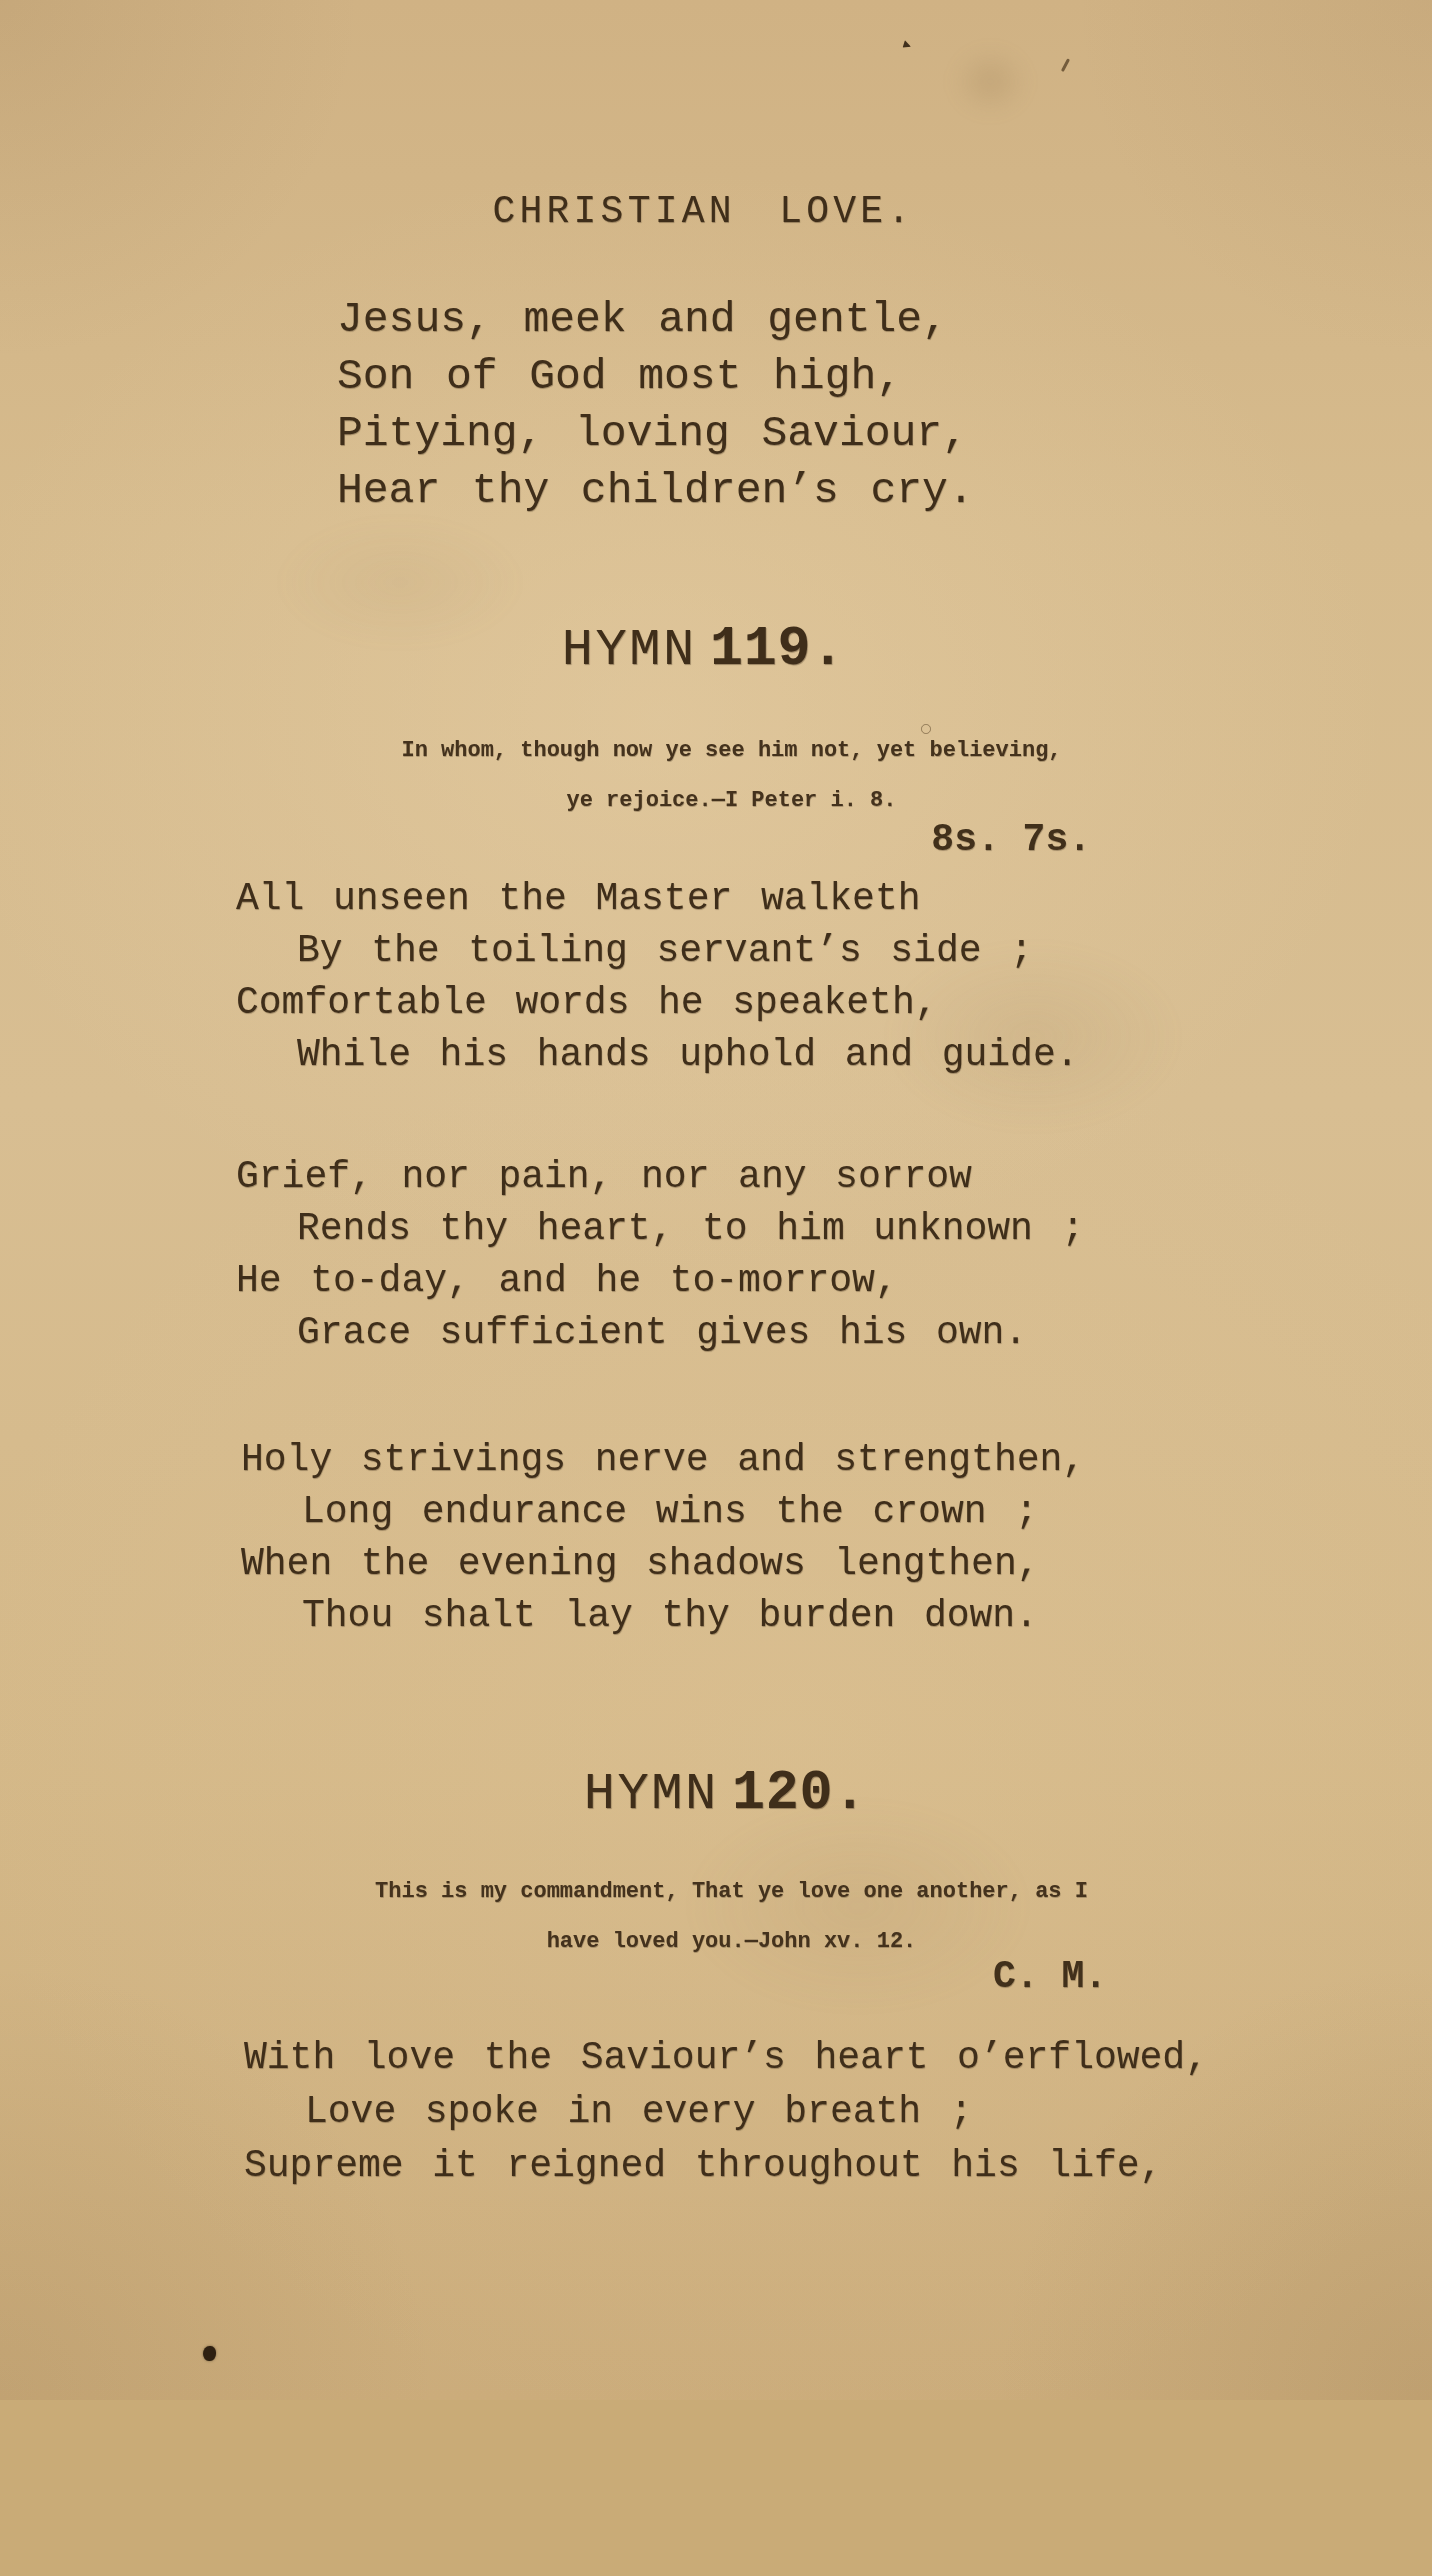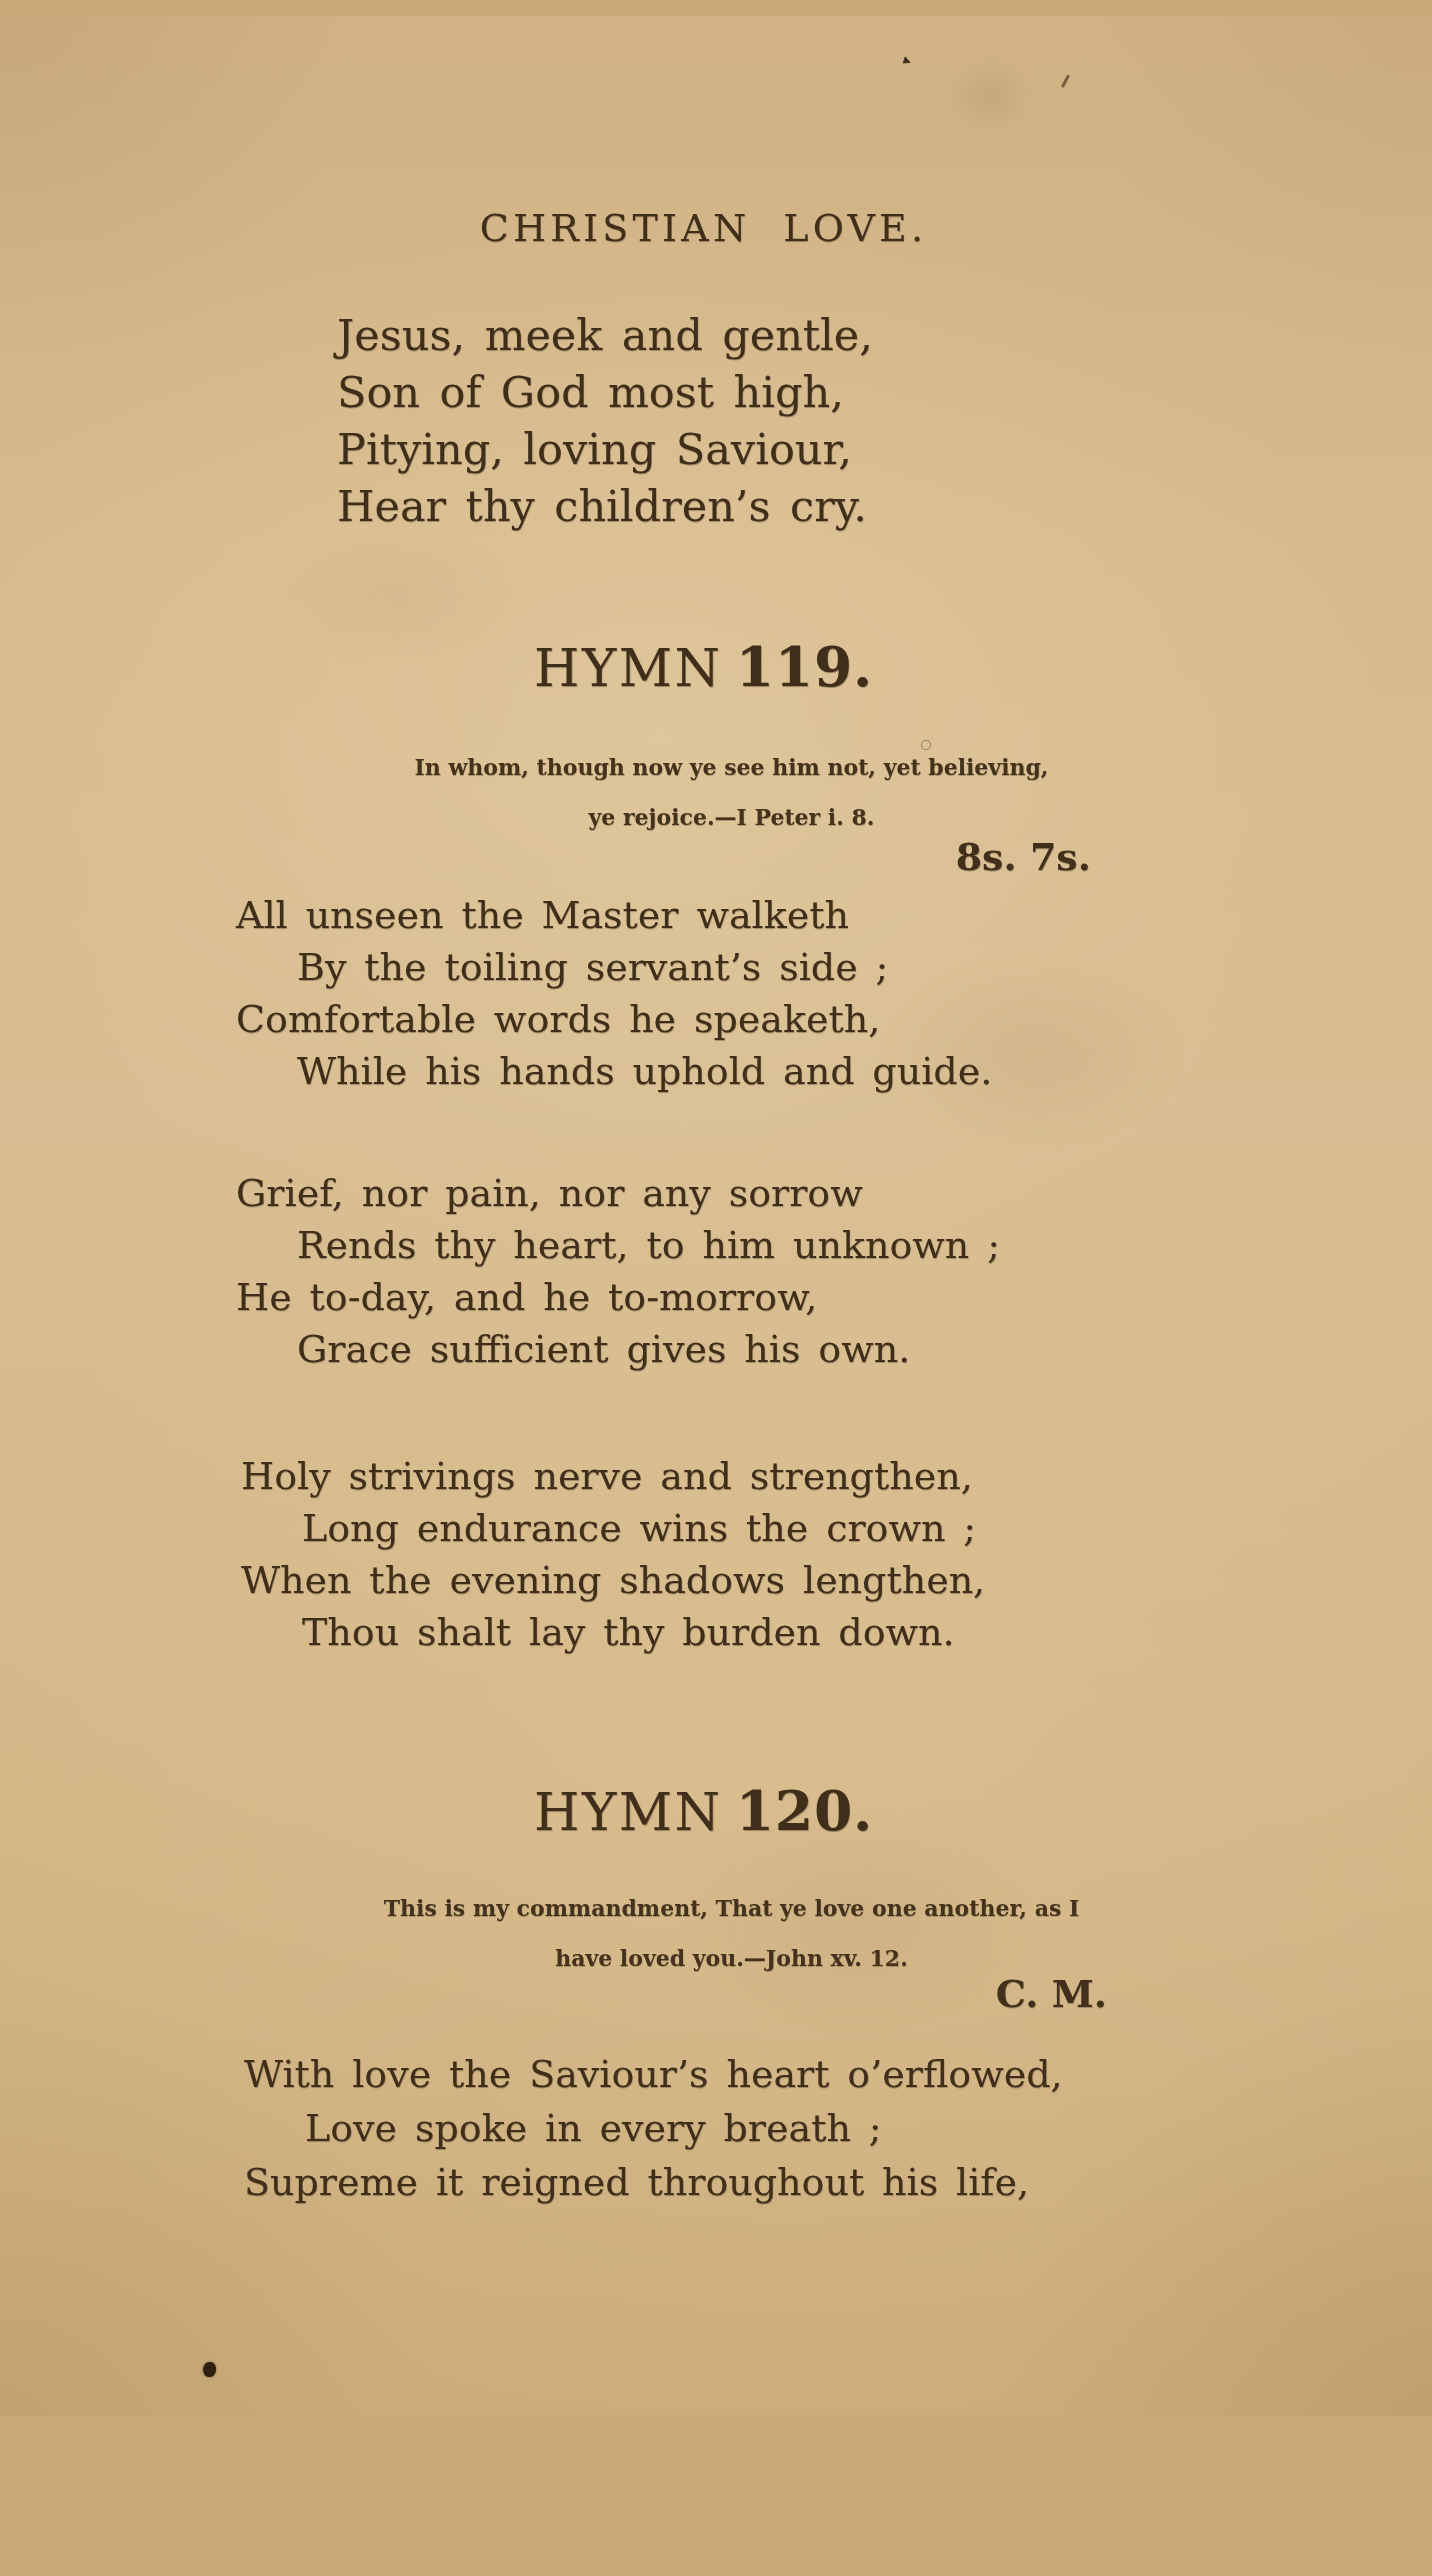--- a/index.html
+++ b/index.html
@@ -2,30 +2,31 @@
 <html style="font-size:13.3px"><head>
 <meta charset="utf-8">
 <style>
   html,body{margin:0;padding:0;}
   body{
     width:1433px;height:2576px;overflow:hidden;
     font-family:"DejaVu Serif","Liberation Serif",serif;
     background:#c9ab77;
   }
   .page{
-    position:absolute;left:0;top:16px;width:1433px;height:2400px;
+    position:absolute;left:0;top:0;width:1433px;height:2400px;
     background:
       radial-gradient(circle 500px at 0% 0%, rgba(135,105,65,.14), transparent 72%),
       radial-gradient(circle 500px at 100% 0%, rgba(135,105,65,.10), transparent 72%),
       radial-gradient(circle 583px at 100% 100%, rgba(125,95,55,.16), transparent 75%),
       radial-gradient(circle 583px at 0% 100%, rgba(125,95,55,.13), transparent 75%),
       radial-gradient(ellipse 1041px 791px at 46% 30%, rgba(235,212,172,.40), transparent 70%),
       radial-gradient(ellipse 1166px 999px at 55% 72%, rgba(228,202,158,.28), transparent 72%),
       linear-gradient(180deg,#d0b284 0%,#d6bb8d 22%,#d8be92 46%,#d4b888 74%,#cbac7b 100%);
     color:#3f2e1a;
+    font-family:Liberation Mono, monospace;
   }
   .txt{position:absolute;white-space:nowrap;}
   .centered{left:0;width:1407px;text-align:center;}
   .running-head{
     font-size:38px;letter-spacing:4.2px;word-spacing:16.7px;font-weight:normal;
     text-shadow:0.5px 0.8px 0.7px rgba(62,45,25,.38);
   }
   .hymn-title{
     font-size:52px;letter-spacing:2.5px;font-weight:normal;
     text-shadow:0.7px 0.8px 0.8px rgba(62,45,25,.40);
@@ -115,21 +116,21 @@
     <div class="line">Grace sufficient gives his own.</div>
   </div>
 
   <div class="stanza hanging" style="top:1434px;left:241px;">
     <div class="line">Holy strivings nerve and strengthen,</div>
     <div class="line">Long endurance wins the crown ;</div>
     <div class="line">When the evening shadows lengthen,</div>
     <div class="line">Thou shalt lay thy burden down.</div>
   </div>
 
-  <div class="txt centered hymn-title" style="top:1762px;">
+  <div class="txt centered hymn-title" style="top:1762px;padding-left:22px;">
     <span>HYMN</span><span class="num">120.</span>
   </div>
 
   <div class="txt centered epigraph" style="top:1867px;">
     <div>This is my commandment, That ye love one another, as I</div>
     <div>have loved you.—John xv. 12.</div>
   </div>
 
   <div class="txt meter" style="top:1955px;left:0;width:1107px;">C. M.</div>
 

